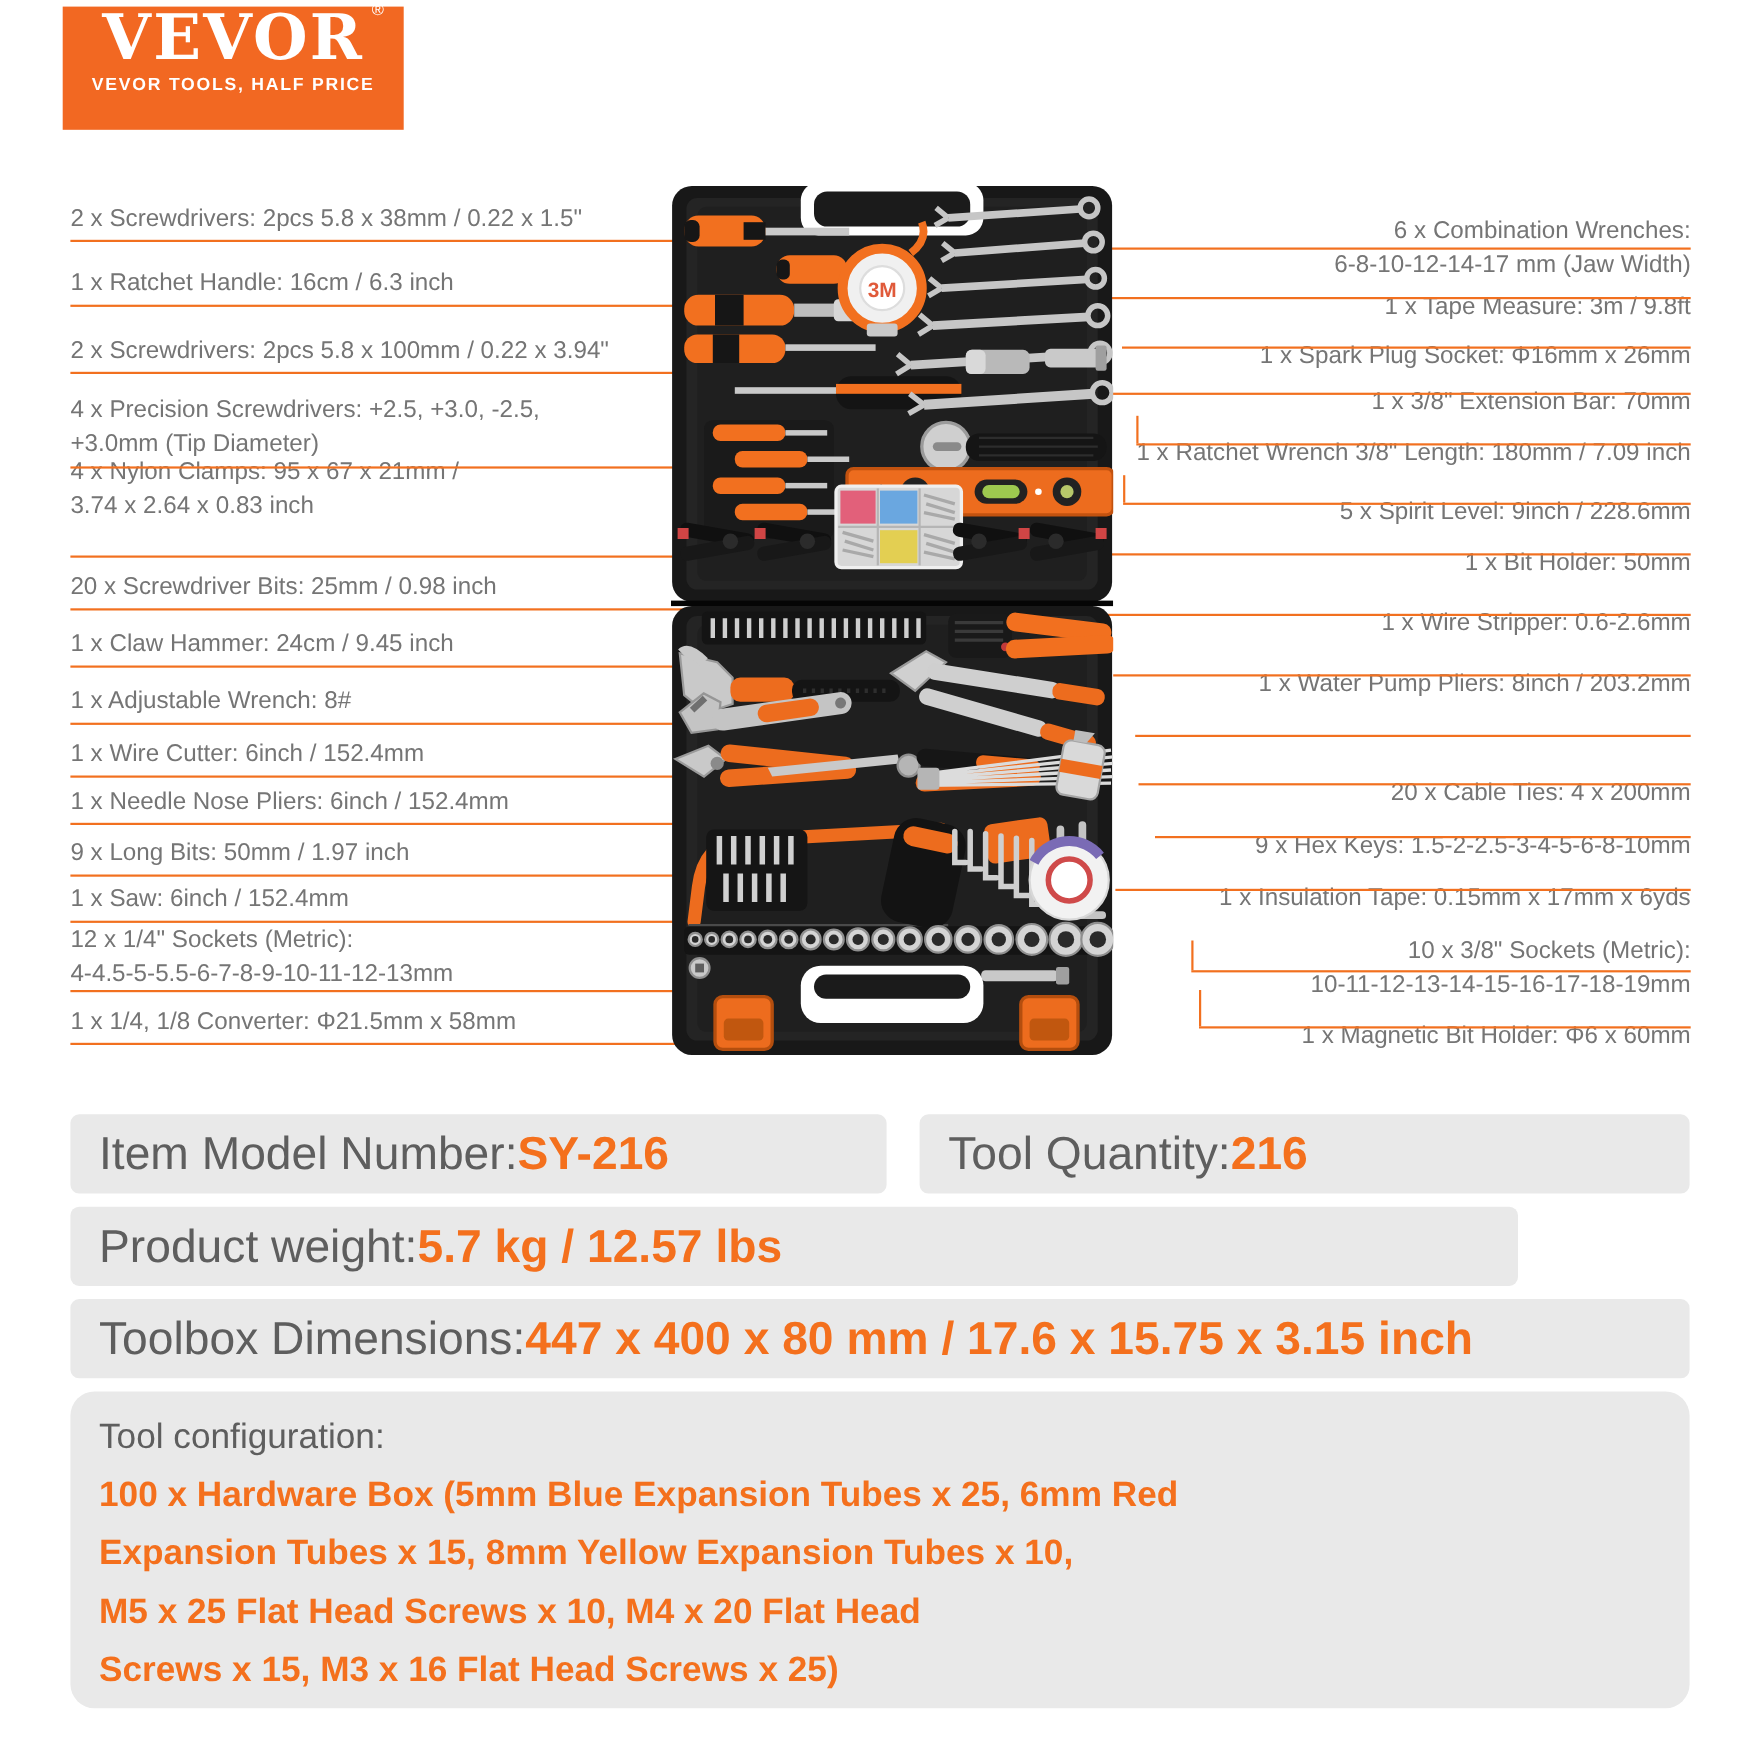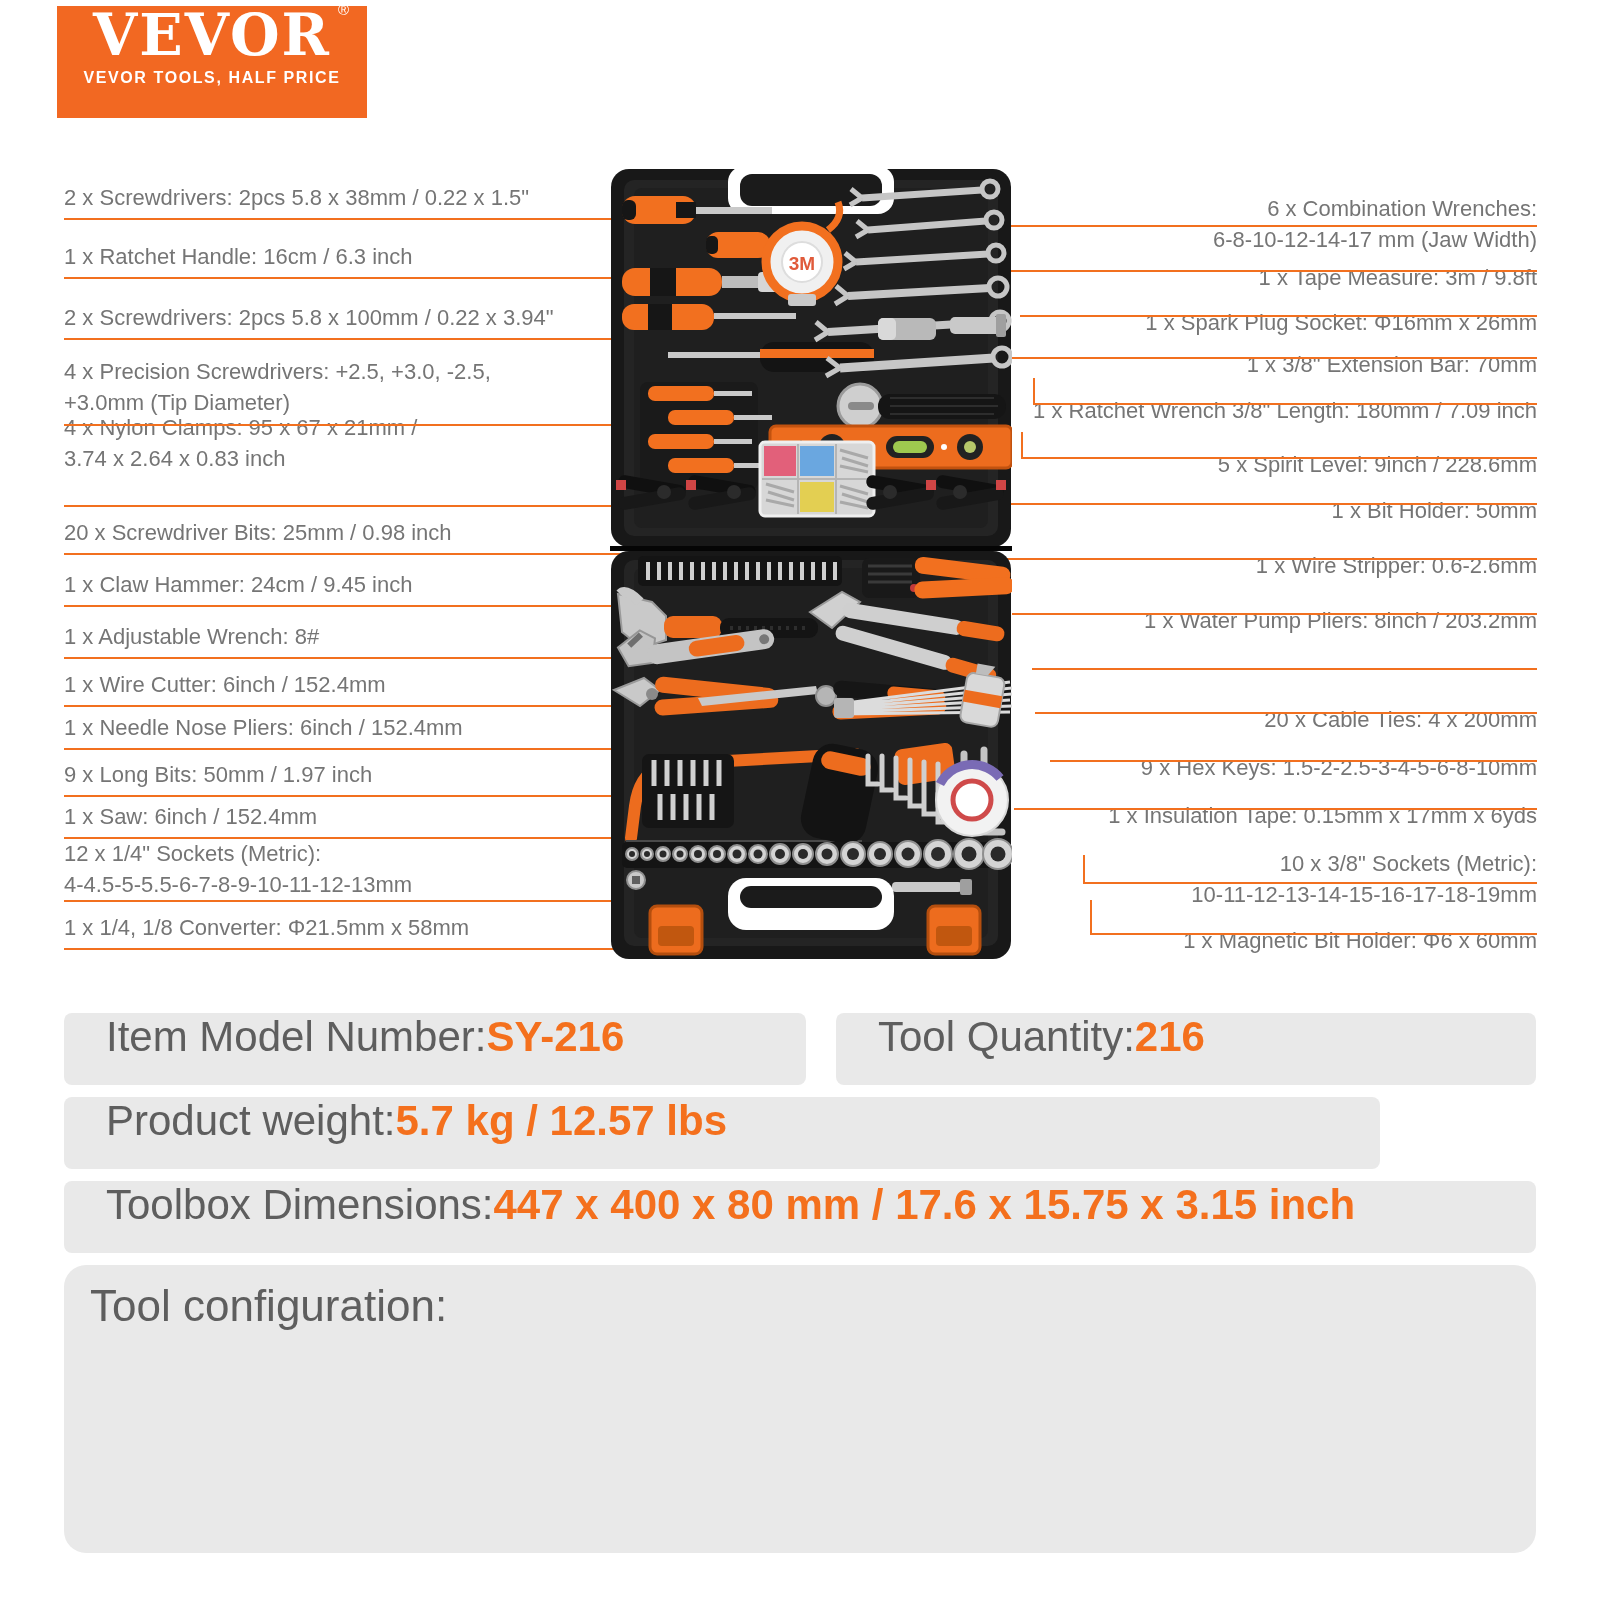--- a/index.html
+++ b/index.html
@@ -12,25 +12,25 @@
         font-family:"DejaVu Serif",serif;font-weight:900;font-size:57px;letter-spacing:2px;line-height:1;}
   .logo .reg{position:absolute;right:-20px;top:-4px;font-size:15px;font-family:"Liberation Sans",sans-serif;font-weight:400;}
   .logo .tagline{margin-top:6px;font-size:16px;font-weight:700;letter-spacing:1.6px;white-space:nowrap;}
   
   .lab{position:absolute;font-size:22px;line-height:31px;color:#757575;white-space:pre-line;}
   .lab.left{left:64px;text-align:left;}
   .lab.right{right:63px;text-align:right;margin-top:28px;}
   .ll{position:absolute;height:2px;background:#F2701F;}
   .lv{position:absolute;width:2px;background:#F2701F;}
   
-  .bar{position:absolute;background:#E9E9E9;border-radius:8px;display:flex;align-items:flex-start;
-       padding-left:42px;box-sizing:border-box;font-size:42px;color:#5e5e5e;white-space:nowrap;}
+  .bar{position:absolute;background:#E9E9E9;border-radius:8px;display:flex;align-items:center;
+       padding-left:26px;box-sizing:border-box;font-size:42px;color:#5e5e5e;white-space:nowrap;}
   .bar .val{color:#F4701D;font-weight:700;}
   .cfg{position:absolute;background:#E9E9E9;border-radius:22px;box-sizing:border-box;
-       padding:14px 26px;font-size:44px;line-height:53px;color:#5e5e5e;}
+       padding:14px 26px;font-size:32px;line-height:53px;color:#5e5e5e;}
   .cfg .body{color:#F4701D;font-weight:700;white-space:pre-line;}
   
   .boxwrap{position:absolute;left:610px;top:166px;width:402px;height:796px;}
 </style>
 </head>
 <body>
 
 <div class="canvas">
 
   <div class="logo">
@@ -428,15 +428,19 @@
   <div class="bar" style="left:64px;top:1097px;width:1316px;height:72px">
     <span>Product weight:</span>
       <span class="val">5.7 kg / 12.57 lbs</span>
   </div>
   <div class="bar" style="left:64px;top:1181px;width:1472px;height:72px">
     <span>Toolbox Dimensions:</span>
       <span class="val">447 x 400 x 80 mm / 17.6 x 15.75 x 3.15 inch</span>
   </div>
   <div class="cfg" style="left:64px;top:1265px;width:1472px;height:288px">
     <div>Tool configuration:</div>
+    <div class="body">100 x Hardware Box (5mm Blue Expansion Tubes x 25, 6mm Red
+Expansion Tubes x 15, 8mm Yellow Expansion Tubes x 10,
+M5 x 25 Flat Head Screws x 10, M4 x 20 Flat Head
+Screws x 15, M3 x 16 Flat Head Screws x 25)</div>
   </div>
 
 </div>
 
 </body></html>

